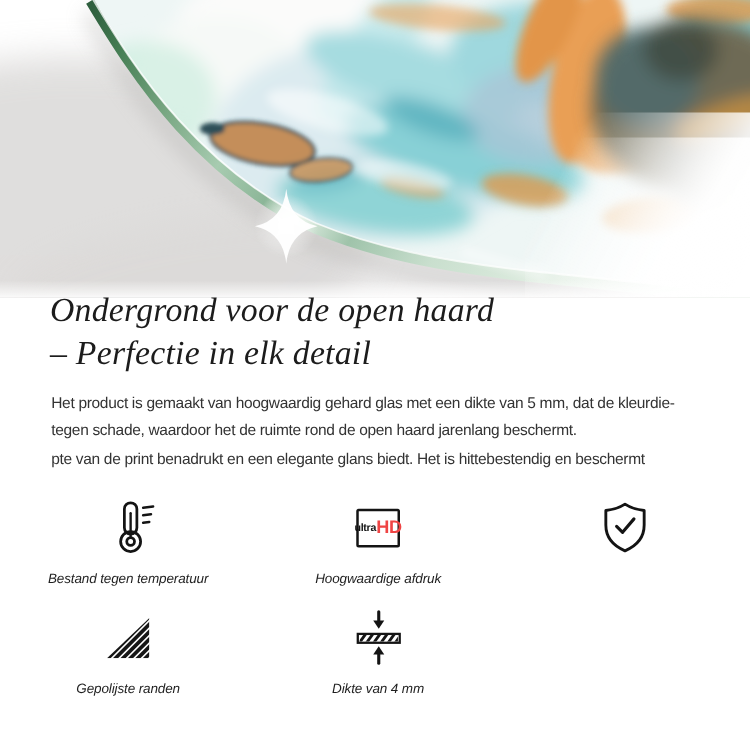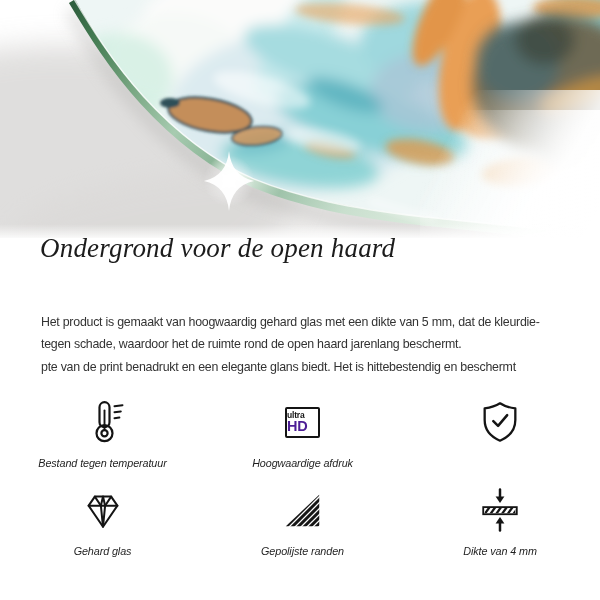--- a/index.html
+++ b/index.html
@@ -38,25 +38,25 @@
   }
   .feature{display:flex;flex-direction:column;align-items:center;}
   .iconbox{height:48px;display:flex;align-items:center;justify-content:center;}
   .feature .label{
     margin-top:10px;font-size:10.8px;color:#1f1f1f;letter-spacing:-0.1px;
     line-height:14px;white-space:nowrap;font-style:italic;
   }
   
   .hdbadge{
     width:31px;height:27px;border:2.6px solid #141414;border-radius:2px;
-    display:flex;flex-direction:column;align-items:flex-start;justify-content:center;
+    display:flex;flex-direction:row;align-items:center;justify-content:center;
     background:#fff;
   }
   .hdbadge .top{font-size:8.5px;font-weight:700;line-height:8px;color:#141414;letter-spacing:-0.2px;}
-  .hdbadge .bot{font-size:14.5px;font-weight:800;line-height:14px;color:#4c1d95;letter-spacing:-0.2px;}
+  .hdbadge .bot{font-size:14.5px;font-weight:800;line-height:14px;color:#ef4444;letter-spacing:-0.2px;}
 </style>
 </head>
 <body>
 
 <div class="page">
 
   <div class="hero">
     <svg width="600" height="238" viewBox="0 0 600 238">
       <defs>
         <clipPath id="discClip">
@@ -177,20 +177,21 @@
         <path d="M229,168 Q230,179 240,181 Q230,183 229,194 Q228,183 218,181 Q228,179 229,168 Z" fill="#ffffff" opacity="0.6" transform="rotate(45 229 181)"></path>
       </g>
       <rect x="368" y="206" width="70" height="8" fill="#ffffff" opacity="0.45" filter="url(#b4)" transform="rotate(16 400 210)"></rect>
 
       <rect x="0" y="224" width="600" height="14" fill="url(#fadeBottom)"></rect>
     </svg>
   </div>
 
   <h1 class="title" style="margin:0;">
     <span>Ondergrond voor de open haard</span>
+    <span>– Perfectie in elk detail</span>
   </h1>
 
   <div class="desc">
     <div>Het product is gemaakt van hoogwaardig gehard glas met een dikte van 5 mm, dat de kleurdie-</div>
     <div>tegen schade, waardoor het de ruimte rond de open haard jarenlang beschermt.</div>
     <div>pte van de print benadrukt en een elegante glans biedt. Het is hittebestendig en beschermt</div>
   </div>
 
   <div class="features">
 
@@ -225,33 +226,20 @@
       <div class="iconbox">
         <svg width="46" height="46" viewBox="0 0 48 48">
           <g fill="none" stroke="#141414" stroke-width="2.4" stroke-linecap="round" stroke-linejoin="round">
             <path d="M24,4.5 C28.5,7.5 33.5,9 40,9.8 L40,22 C40,32.5 33.5,39.5 24,43.5 C14.5,39.5 8,32.5 8,22 L8,9.8 C14.5,9 19.5,7.5 24,4.5 Z"></path>
             <path d="M17,23 L22,28 L31.5,16.8" stroke-width="2.6"></path>
           </g>
         </svg>
       </div>
     </div>
 
-    <div class="feature">
-      <div class="iconbox">
-        <svg width="46" height="44" viewBox="0 0 48 44">
-          <g fill="none" stroke="#141414" stroke-width="2.1" stroke-linecap="round" stroke-linejoin="round">
-            <path d="M9,17.5 L15.5,8 L32.5,8 L39,17.5 L24,39.5 Z"></path>
-            <line x1="9" y1="17.5" x2="39" y2="17.5"></line>
-            <path d="M15.5,8 L21.8,17.5 L24,39.5 L26.2,17.5 L32.5,8"></path>
-            <path d="M21.8,17.5 L24,8 L26.2,17.5"></path>
-          </g>
-        </svg>
-      </div>
-      <span class="label">Gehard glas</span>
-    </div>
 
     <div class="feature">
       <div class="iconbox">
         <svg width="48" height="44" viewBox="0 0 48 48">
           <defs>
             <clipPath id="triClip">
                 <polygon points="5,42 42,42 42,7"></polygon>
               </clipPath>
           </defs>
           <g clip-path="url(#triClip)" stroke="#161616" stroke-width="3.2">

